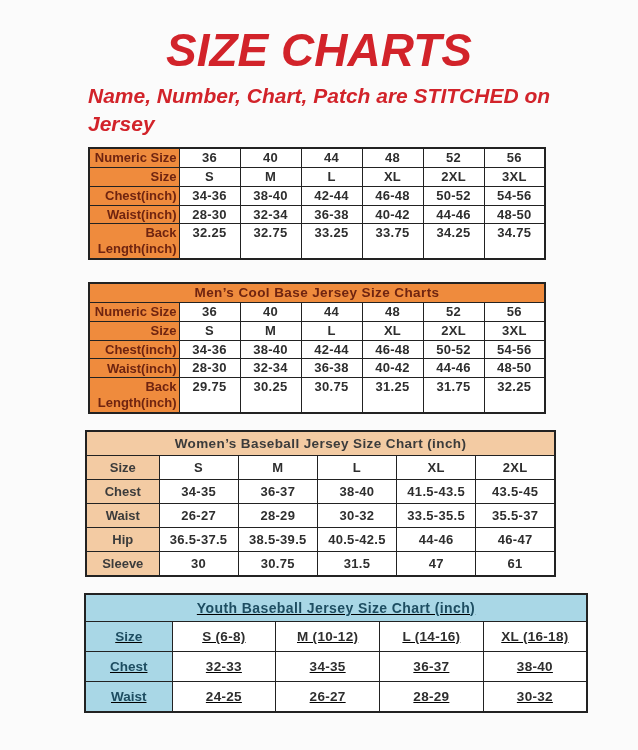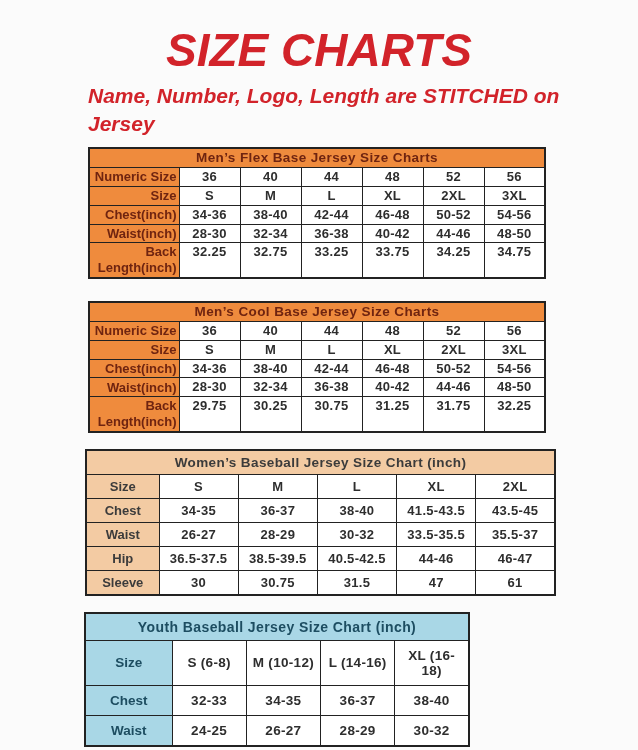--- a/index.html
+++ b/index.html
@@ -96,23 +96,24 @@
   }
   table.women td {
     color: var(--data-text, #2e2e2e);
     background: #ffffff;
     padding: 4px 1px;
     vertical-align: middle;
     letter-spacing: 0.3px;
   }
   
   table.youth {
-    width: 386px;
+    width: 504px;
     margin: 16px 0 0 84px;
     font-size: 13.5px;
+    text-decoration: underline;
   }
   table.youth .t-title {
     background: var(--blue, #a9d7e6);
     color: var(--blue-text, #1d4d61);
     padding: 5px 0;
     font-size: 14px;
     letter-spacing: 0.4px;
   }
   table.youth .r-label {
     background: var(--blue, #a9d7e6);
@@ -130,31 +131,28 @@
   col.lbl-men   { width: 90px; }
   col.lbl-women { width: 73px; }
   col.lbl-youth { width: 87px; }
 </style>
 </head>
 <body>
 
 <div class="page">
 
   <h1 class="page-title">SIZE CHARTS</h1>
-  <p class="page-subtitle">Name, Number, Logo, Length are STITCHED on Jersey</p>
+  <p class="page-subtitle">Name, Number, Chart, Patch are STITCHED on Jersey</p>
 
   <table class="size-table mens">
     <colgroup>
         <col class="lbl-men">
         <col span="6">
       </colgroup>
     <tbody>
-        <tr>
-      <th class="t-title" colspan="7">Men’s Flex Base Jersey Size Charts</th>
-    </tr>
     <tr>
       <th class="r-label">Numeric Size</th>
       <td>36</td>
       <td>40</td>
       <td>44</td>
       <td>48</td>
       <td>52</td>
       <td>56</td>
     </tr>
     <tr>

